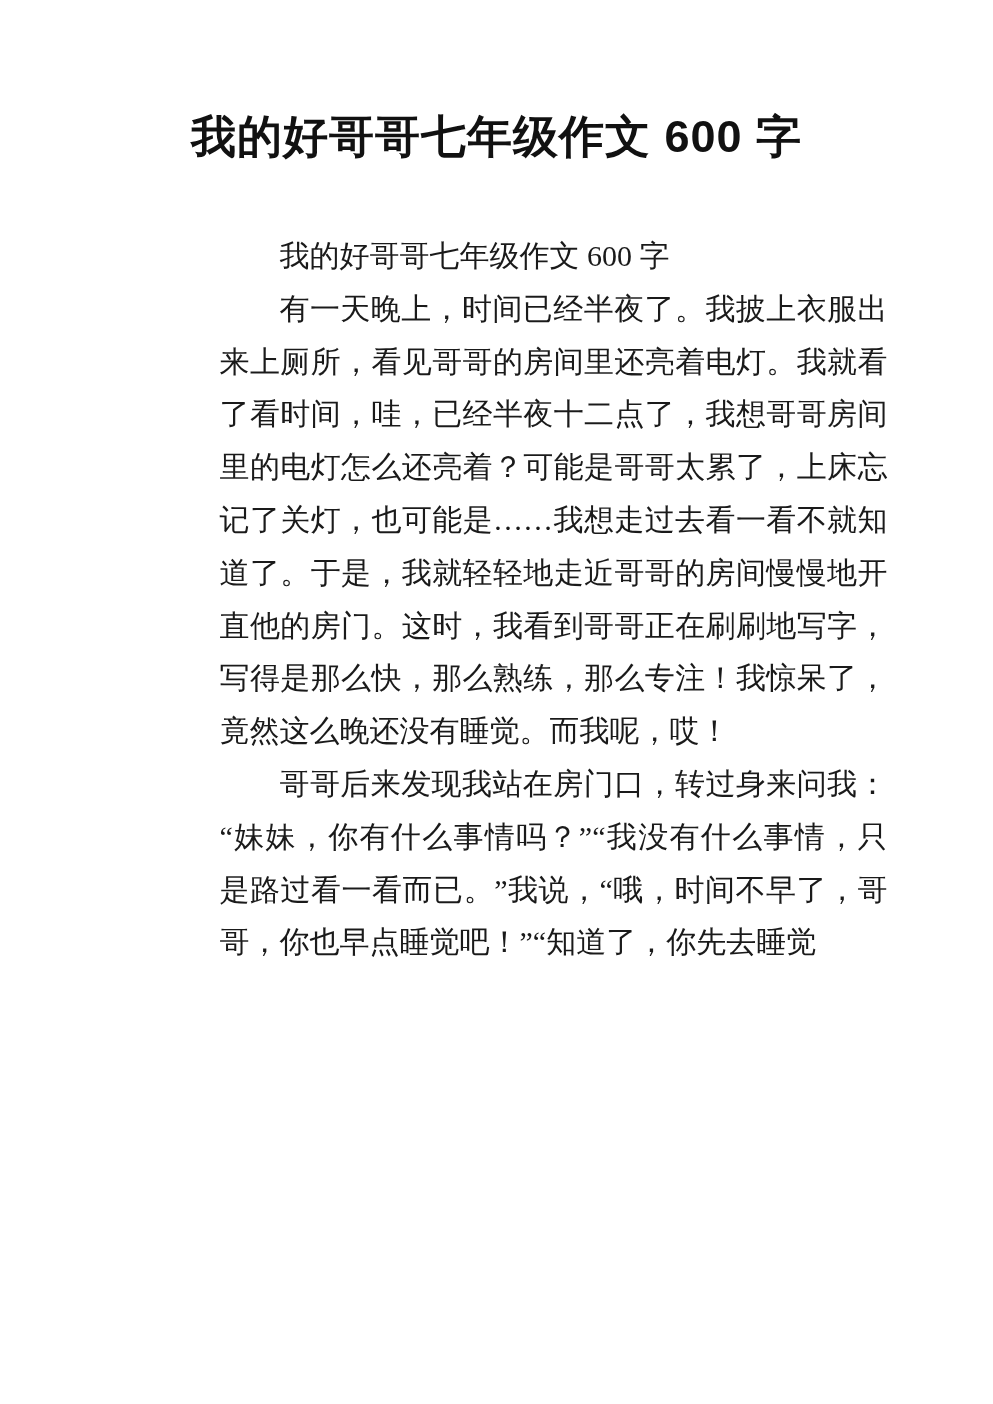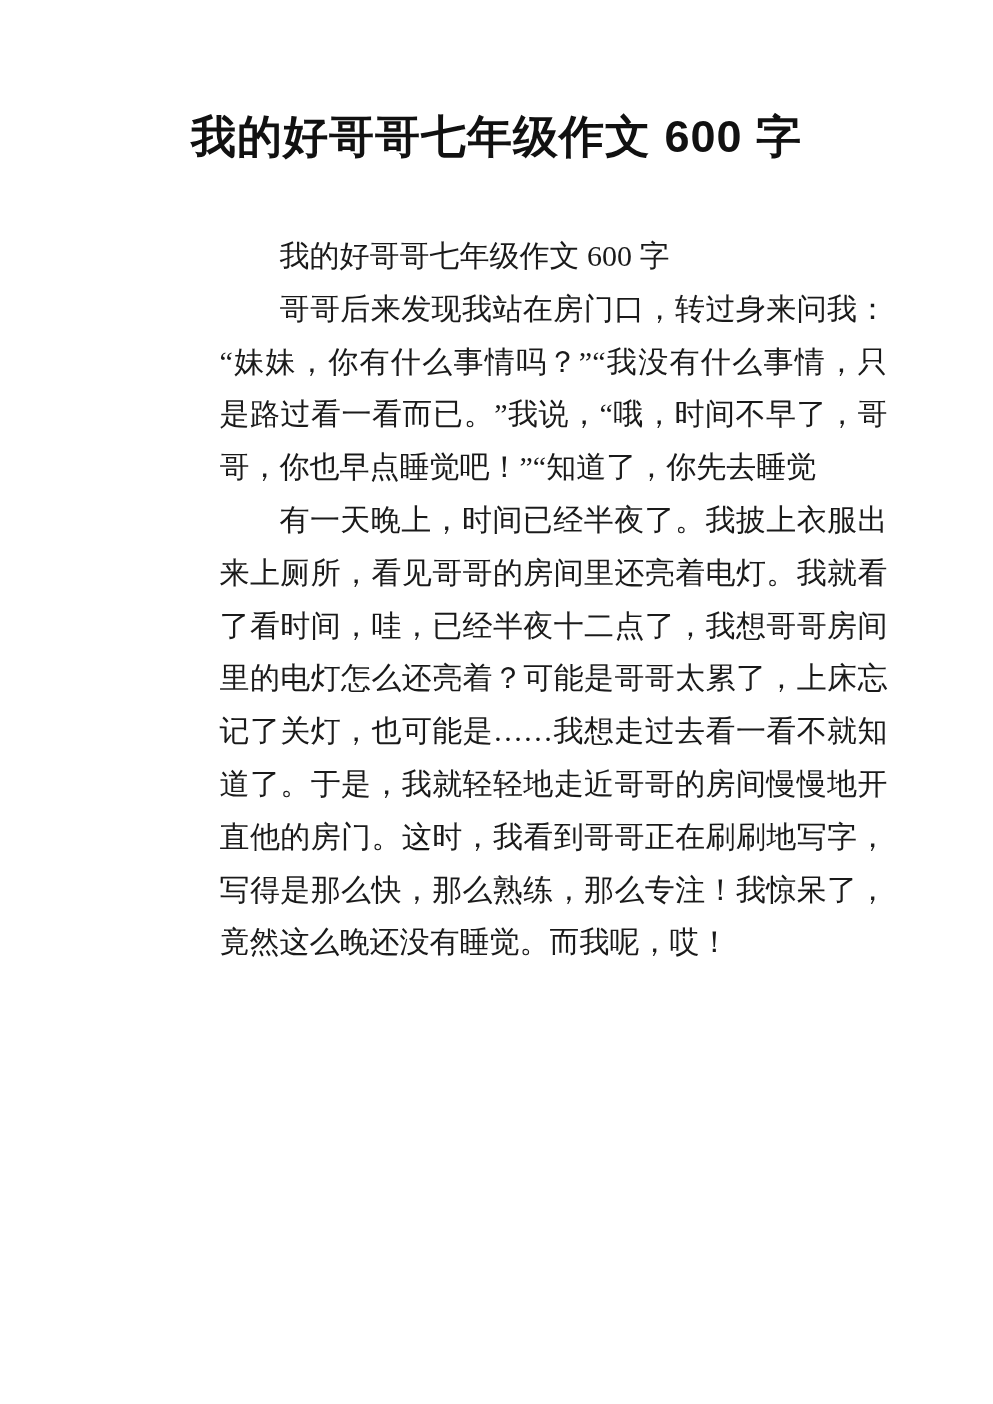--- a/index.html
+++ b/index.html
@@ -45,16 +45,16 @@
     }
   </style>
 </head>
 <body>
 
 <div class="page">
   <h1 class="doc-title">我的好哥哥七年级作文 600 字</h1>
 
   <div class="doc-content">
     <p class="doc-para">我的好哥哥七年级作文 600 字</p>
+    <p class="doc-para">有一天晚上，时间已经半夜了。我披上衣服出来上厕所，看见哥哥的房间里还亮着电灯。我就看了看时间，哇，已经半夜十二点了，我想哥哥房间里的电灯怎么还亮着？可能是哥哥太累了，上床忘记了关灯，也可能是……我想走过去看一看不就知道了。于是，我就轻轻地走近哥哥的房间慢慢地开直他的房门。这时，我看到哥哥正在刷刷地写字，写得是那么快，那么熟练，那么专注！我惊呆了，竟然这么晚还没有睡觉。而我呢，哎！</p>
     <p class="doc-para">哥哥后来发现我站在房门口，转过身来问我：“妹妹，你有什么事情吗？”“我没有什么事情，只是路过看一看而已。”我说，“哦，时间不早了，哥哥，你也早点睡觉吧！”“知道了，你先去睡觉</p>
-    <p class="doc-para">有一天晚上，时间已经半夜了。我披上衣服出来上厕所，看见哥哥的房间里还亮着电灯。我就看了看时间，哇，已经半夜十二点了，我想哥哥房间里的电灯怎么还亮着？可能是哥哥太累了，上床忘记了关灯，也可能是……我想走过去看一看不就知道了。于是，我就轻轻地走近哥哥的房间慢慢地开直他的房门。这时，我看到哥哥正在刷刷地写字，写得是那么快，那么熟练，那么专注！我惊呆了，竟然这么晚还没有睡觉。而我呢，哎！</p>
   </div>
 </div>
 
 </body></html>

